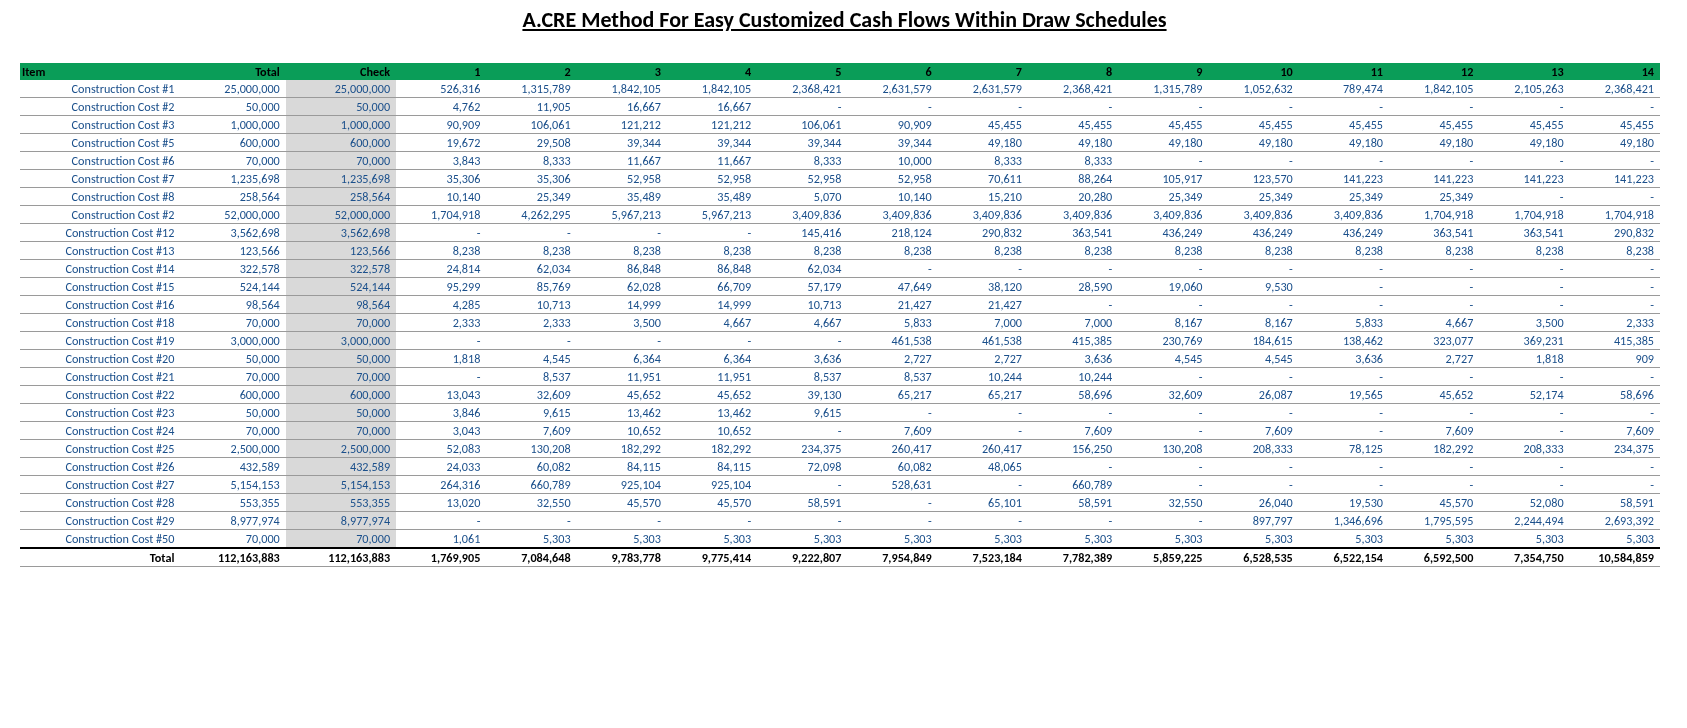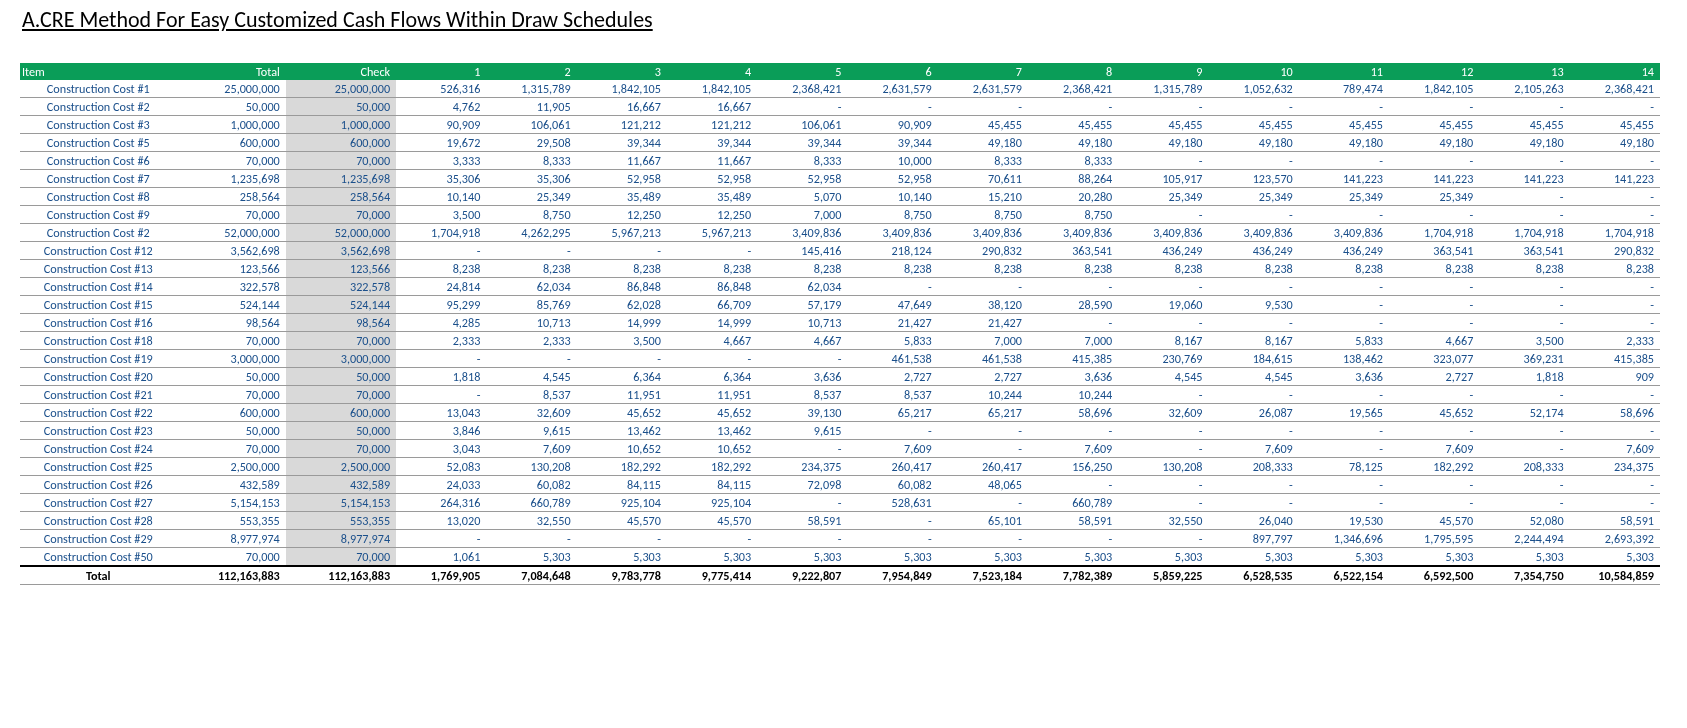--- a/index.html
+++ b/index.html
@@ -1,23 +1,23 @@
 <!DOCTYPE html>
 <html><head>
 <meta charset="utf-8">
 <style>
   html,body{margin:0;padding:0;font-family:Calibri,Arial,sans-serif;background:#fff;color:#000;}
   .page{width:1687px;height:728px;position:relative;overflow:hidden;padding:6px 20px 0 20px;box-sizing:border-box;}
-  .title{font-size:22px;font-weight:normal;text-decoration:underline;color:#000;margin:0 0 30px 0;padding-left:2px;}
+  .title{font-size:22px;font-weight:bold;text-decoration:underline;color:#000;margin:0 0 30px 0;padding-left:2px;text-align:center;}
   table.sheet{border-collapse:collapse;width:1640px;table-layout:fixed;font-size:12.2px;}
   table.sheet th,table.sheet td{height:17px;line-height:17px;padding:0 6px 0 2px;white-space:nowrap;overflow:hidden;}
-  table.sheet thead th{background:#0a9d58;color:#ffffff;font-weight:normal;text-align:right;border:none;}
+  table.sheet thead th{background:#0a9d58;color:#000000;font-weight:bold;text-align:right;border:none;}
   table.sheet thead th.left{text-align:left;}
   table.sheet td{border-bottom:1px solid #9a9a9a;}
-  table.sheet td.item{text-align:center;color:#1a4f8b;}
+  table.sheet td.item{text-align:right;color:#1a4f8b;}
   table.sheet td.total{text-align:right;color:#1a4f8b;}
   table.sheet td.check{text-align:right;color:#1a4f8b;background:#d9d9d9;}
   table.sheet td.num{text-align:right;color:#1a4f8b;}
   table.sheet tr.totrow td{font-weight:bold;color:#000;border-top:2px solid #000;}
   table.sheet tr.totrow td.check{background:transparent;}
   
   col.c-item{width:160px;}
   col.c-total{width:105px;}
   col.c-check{width:110px;}
   col.c-n{width:90px;}
@@ -141,21 +141,21 @@
           <td class="num">49,180</td>
           <td class="num">49,180</td>
           <td class="num">49,180</td>
           <td class="num">49,180</td>
           <td class="num">49,180</td>
         </tr>
         <tr>
           <td class="item">Construction Cost #6</td>
           <td class="total">70,000</td>
           <td class="check">70,000</td>
-          <td class="num">3,333</td>
+          <td class="num">3,843</td>
           <td class="num">8,333</td>
           <td class="num">11,667</td>
           <td class="num">11,667</td>
           <td class="num">8,333</td>
           <td class="num">10,000</td>
           <td class="num">8,333</td>
           <td class="num">8,333</td>
           <td class="num">-</td>
           <td class="num">-</td>
           <td class="num">-</td>
@@ -191,39 +191,20 @@
           <td class="num">35,489</td>
           <td class="num">35,489</td>
           <td class="num">5,070</td>
           <td class="num">10,140</td>
           <td class="num">15,210</td>
           <td class="num">20,280</td>
           <td class="num">25,349</td>
           <td class="num">25,349</td>
           <td class="num">25,349</td>
           <td class="num">25,349</td>
-          <td class="num">-</td>
-          <td class="num">-</td>
-        </tr>
-        <tr>
-          <td class="item">Construction Cost #9</td>
-          <td class="total">70,000</td>
-          <td class="check">70,000</td>
-          <td class="num">3,500</td>
-          <td class="num">8,750</td>
-          <td class="num">12,250</td>
-          <td class="num">12,250</td>
-          <td class="num">7,000</td>
-          <td class="num">8,750</td>
-          <td class="num">8,750</td>
-          <td class="num">8,750</td>
-          <td class="num">-</td>
-          <td class="num">-</td>
-          <td class="num">-</td>
-          <td class="num">-</td>
           <td class="num">-</td>
           <td class="num">-</td>
         </tr>
         <tr>
           <td class="item">Construction Cost #2</td>
           <td class="total">52,000,000</td>
           <td class="check">52,000,000</td>
           <td class="num">1,704,918</td>
           <td class="num">4,262,295</td>
           <td class="num">5,967,213</td>

